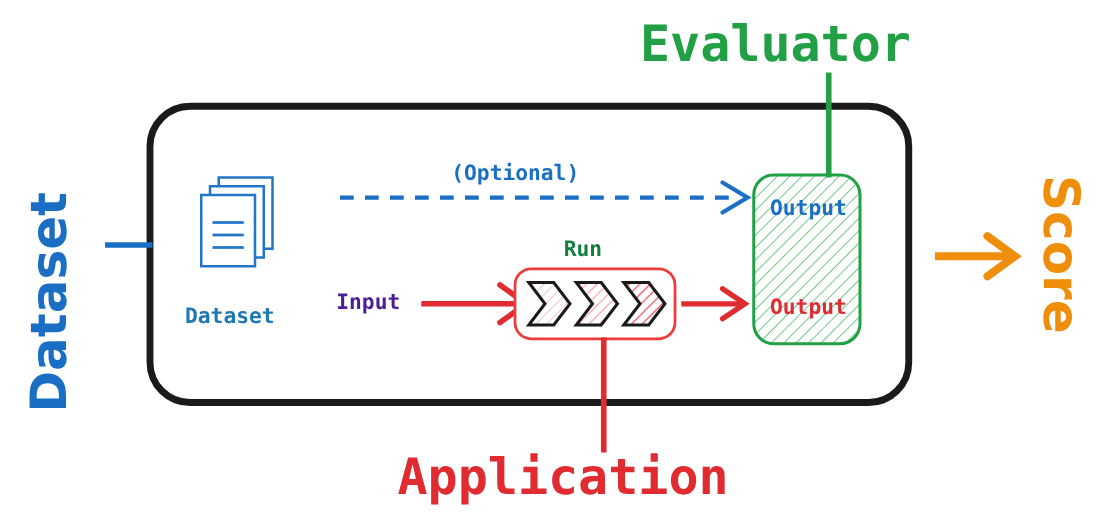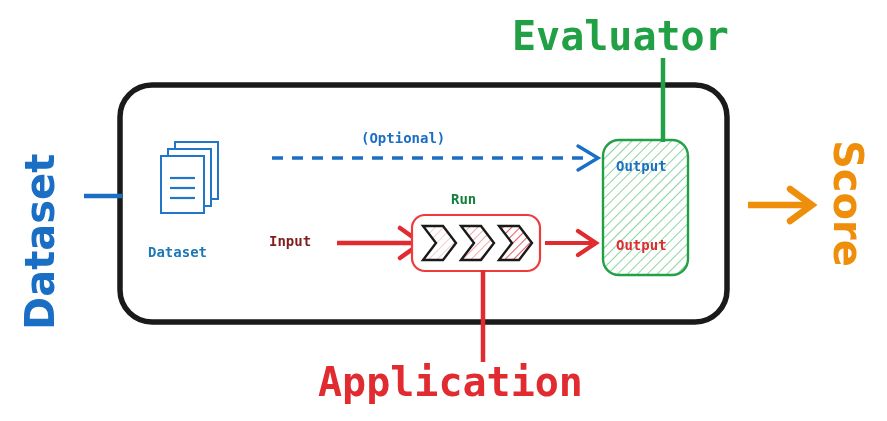--- a/index.html
+++ b/index.html
@@ -45,21 +45,21 @@
     transform-origin: 0 0;
   }
   .label-big {
     font-family: "DejaVu Sans Mono", monospace;
     font-weight: bold;
     font-size: 40px;
   }
   .label-mid {
     font-family: "DejaVu Sans Mono", monospace;
     font-weight: bold;
-    font-size: 14px;
+    font-size: 17px;
   }
 </style>
 </head>
 <body>
 
 <div id="canvas">
 
   <svg class="layer" viewBox="0 0 887 421" xmlns="http://www.w3.org/2000/svg">
     <defs>
       <pattern id="hatch-green" width="7" height="7" patternTransform="rotate(45)" patternUnits="userSpaceOnUse">
@@ -151,19 +151,19 @@
   <div class="txt label-big" style="left:512px; top:16px; color:#22a045;">Evaluator</div>
 
   <div class="txt label-big" style="left:318px; top:362px; color:#e02b30;">Application</div>
 
   <div class="txt label-mid" style="left:148px; top:245px; color:#1f77b4;">Dataset</div>
 
   <div class="txt label-mid" style="left:361px; top:131px; color:#1a6fc4;">(Optional)</div>
 
   <div class="txt label-mid" style="left:451px; top:192px; color:#15803d;">Run</div>
 
-  <div class="txt label-mid" style="left:269px; top:234px; color:#7f1d1d;">Input</div>
+  <div class="txt label-mid" style="left:269px; top:234px; color:#4c1d95;">Input</div>
 
   <div class="txt label-mid" style="left:616px; top:159px; color:#1a6fc4;">Output</div>
 
   <div class="txt label-mid" style="left:616px; top:238px; color:#e02b30;">Output</div>
 
 </div>
 
 </body></html>

